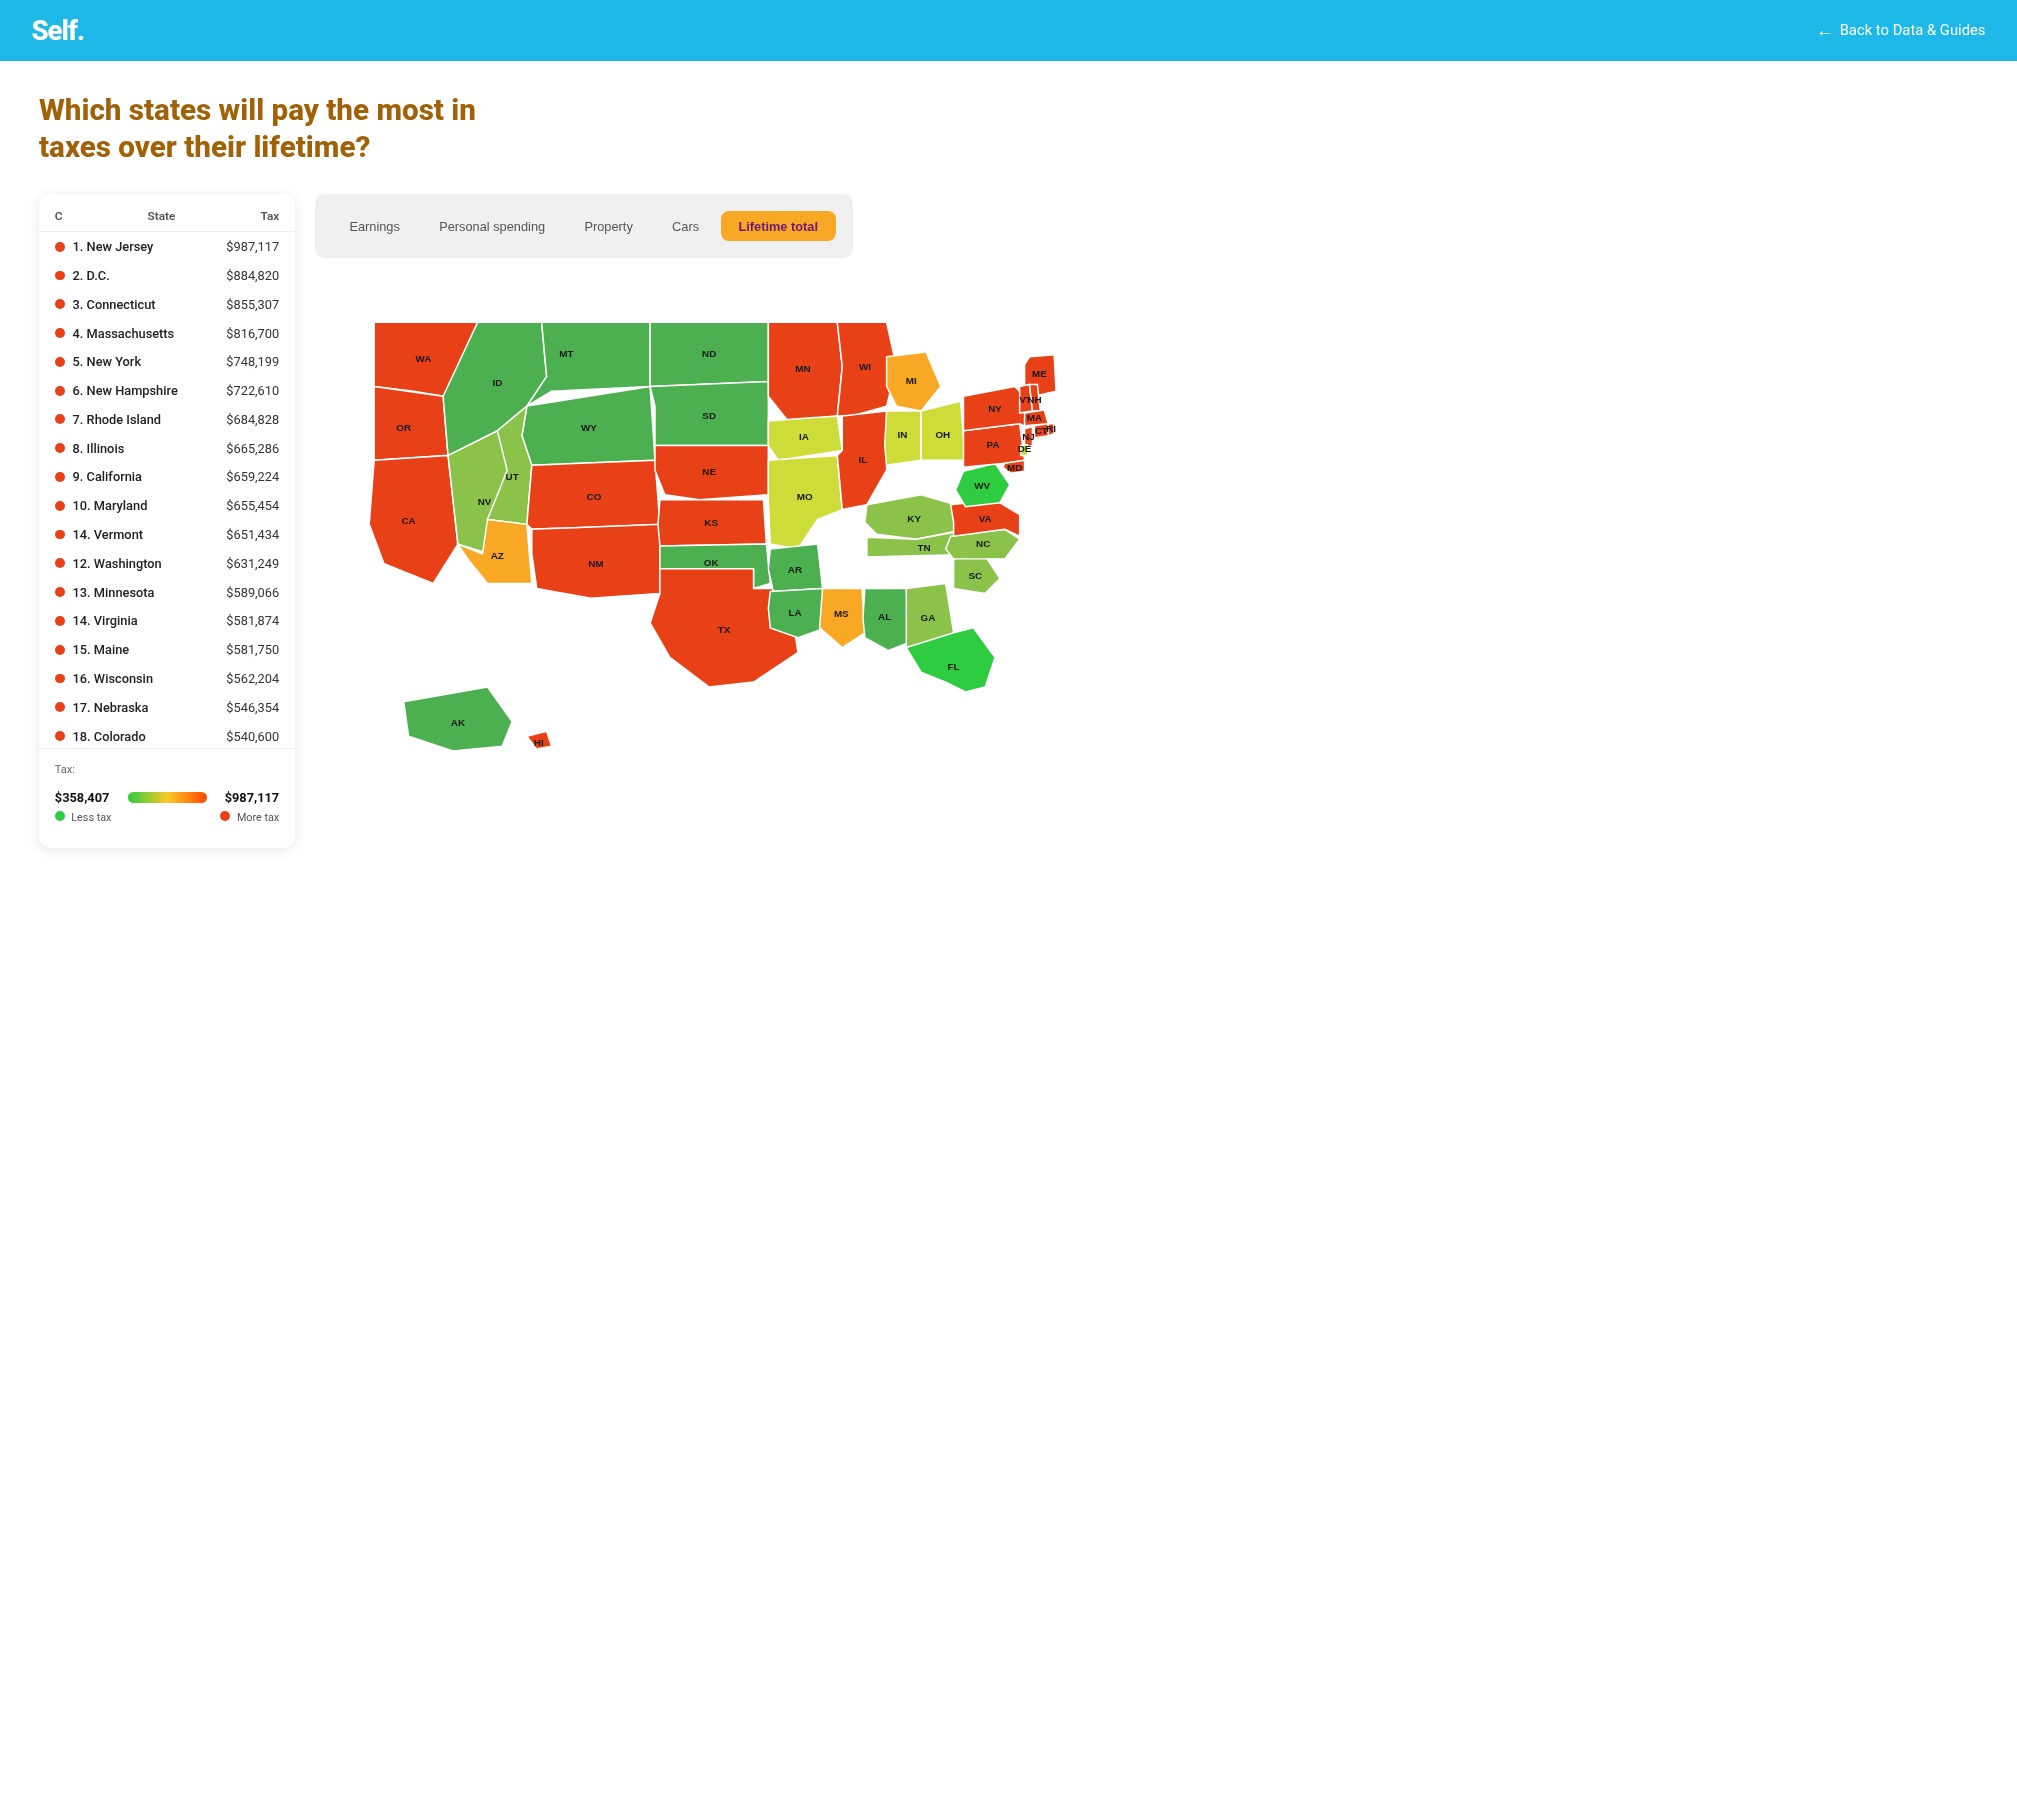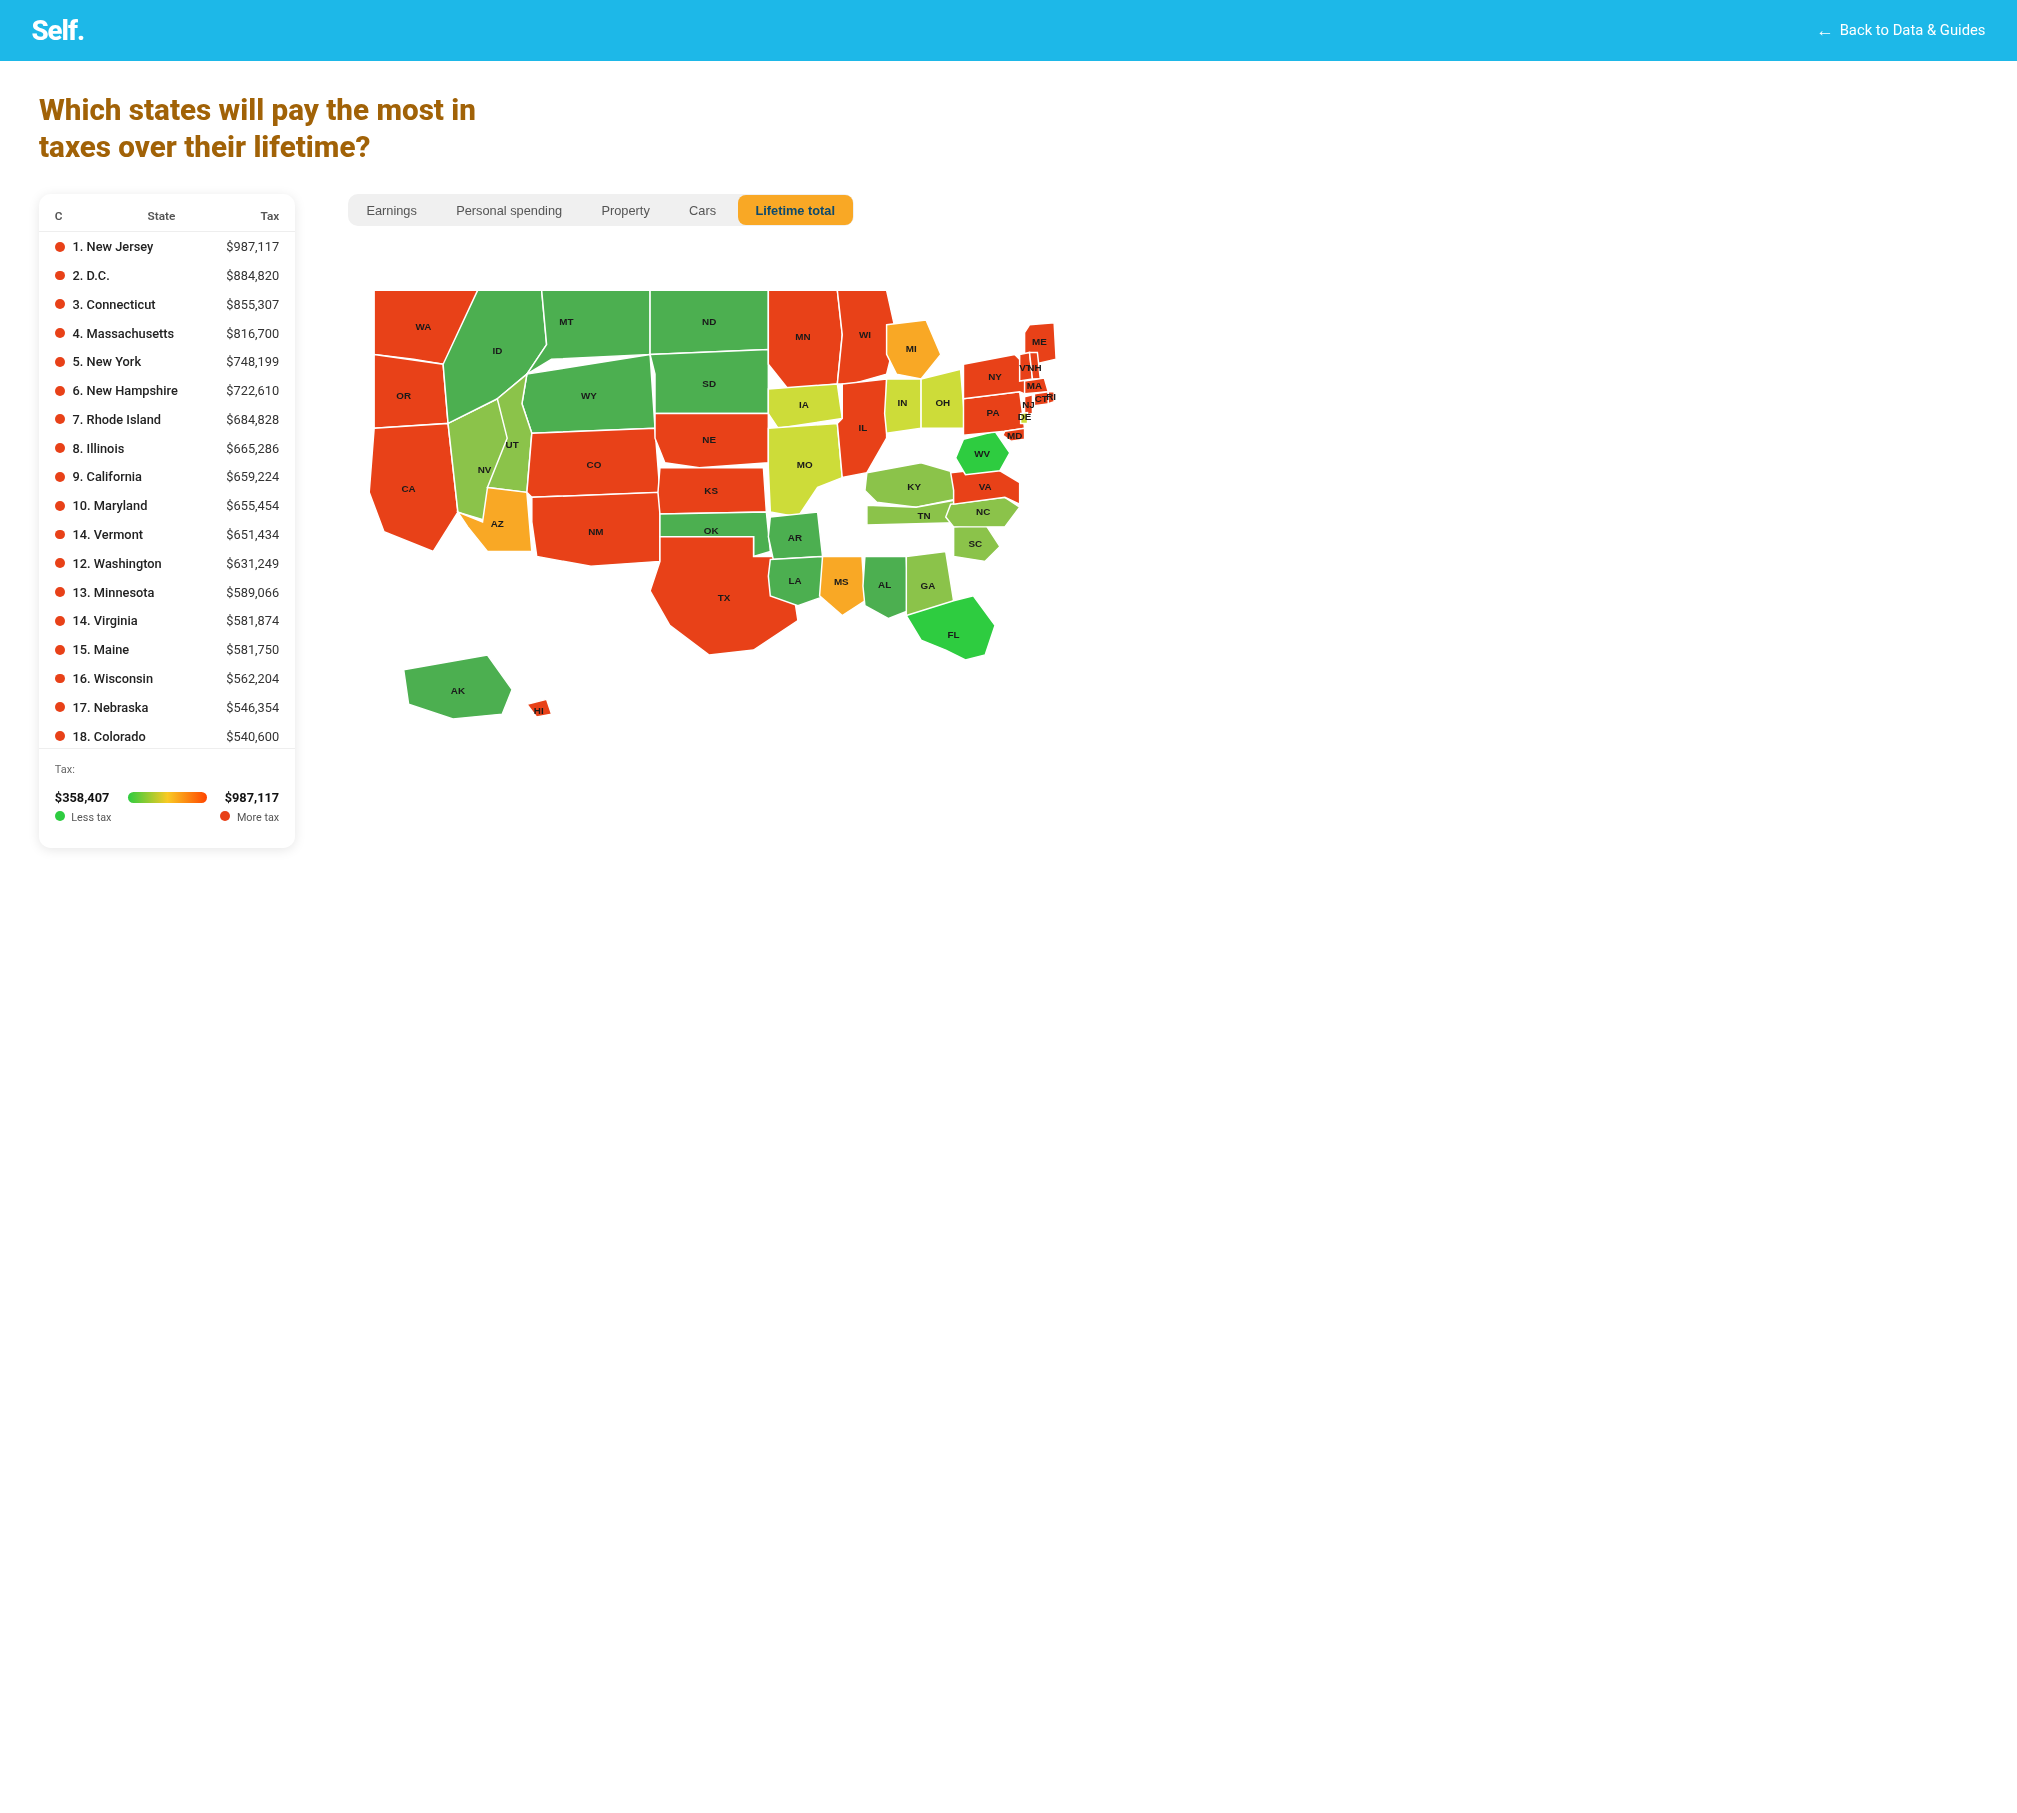--- a/index.html
+++ b/index.html
@@ -119,38 +119,37 @@
 
     
     .right-panel { flex: 1; }
 
     
     .tab-bar {
       display: flex;
       gap: 3.9px;
       background: #f0f0f0;
       border-radius: 9.9px;
-      padding: 1px;
+      padding: 17px;
       width: fit-content;
       margin-bottom: 19.7px;
-      margin-left: 33px;
     }
     .tab-btn {
       padding: 7.9px 17.7px;
       border: none;
       border-radius: 7.9px;
       font-size: 12.8px;
       font-weight: 500;
       cursor: pointer;
       background: transparent;
       color: #555;
     }
     .tab-btn.active {
       background: #f9a825;
-      color: #0c4a6e;
+      color: #701a75;
       font-weight: 600;
     }
 
     
     .map-container {
       width: 100%;
       background: white;
     }
 
     svg.us-map {

